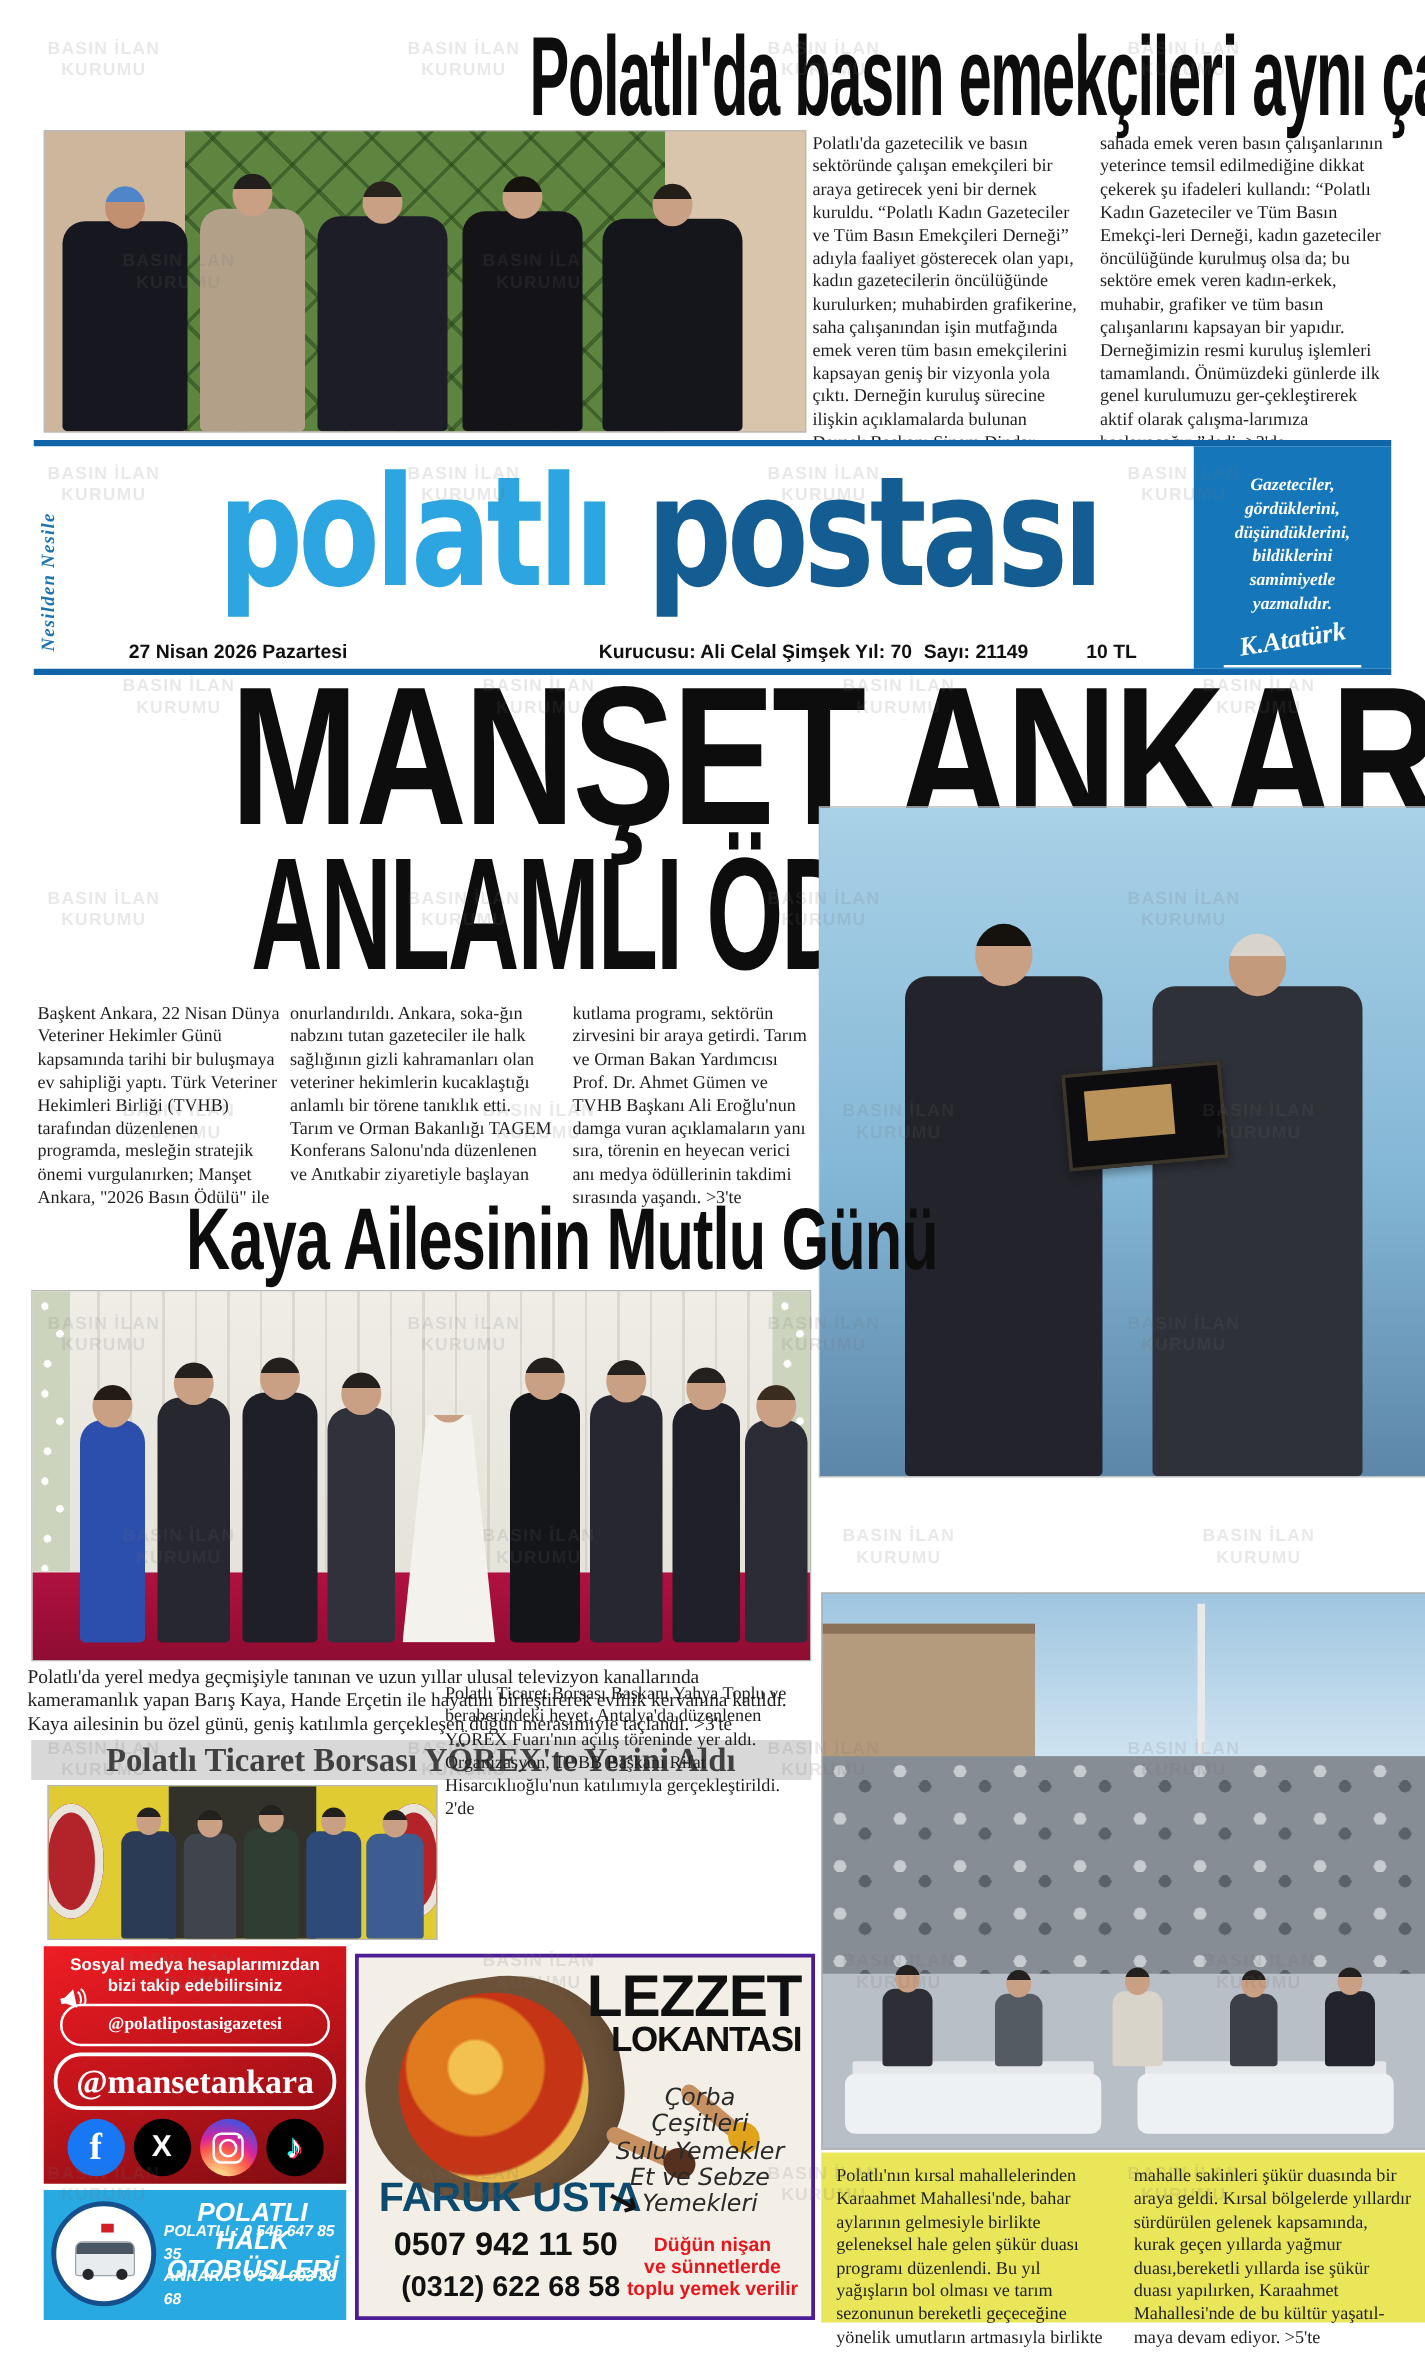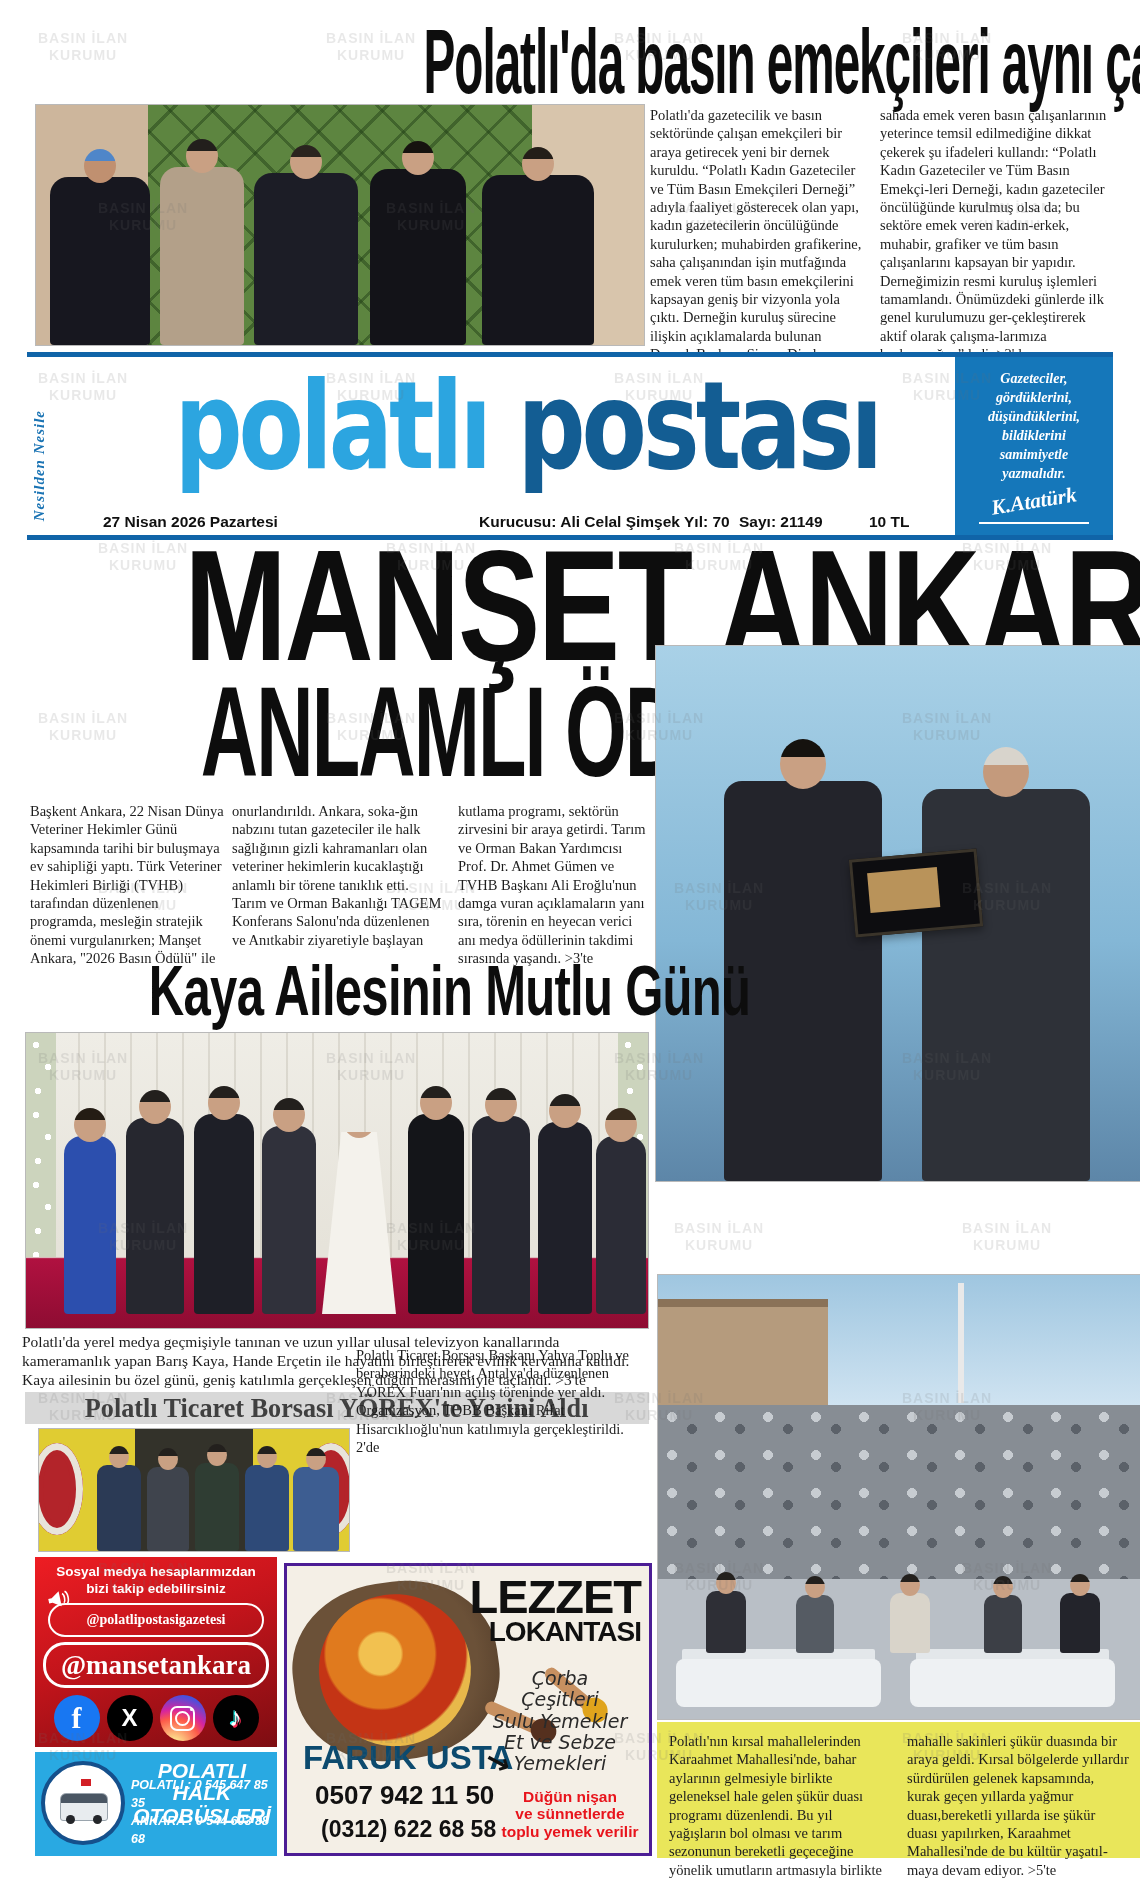--- a/index.html
+++ b/index.html
@@ -22,21 +22,21 @@
   .fig.sm{border-radius:10px 10px 3px 3px;}
   .fig.sm::before{width:20px;height:22px;top:-19px;}
   .bride{clip-path:polygon(26% 0,74% 0,100% 100%,0 100%);border-radius:0;}
   
   #masthead{left:27px;top:352px;width:1086px;height:178px;background:#fff;
             border-top:5px solid #1064a8;border-bottom:5px solid #1064a8;}
   .logo-line{position:absolute;left:48px;top:4px;width:876px;text-align:center;
              font-family:"DejaVu Sans",sans-serif;font-weight:bold;font-size:122px;line-height:1.08;letter-spacing:-5px;}
   .quote-panel{position:absolute;right:0;top:0;width:158px;height:100%;background:#1577ba;color:#fff;
                text-align:center;box-sizing:border-box;padding-top:12px;}
-  .quote-text{font-style:italic;font-weight:bold;font-size:14px;line-height:1.36;}
+  .quote-text{font-style:italic;font-weight:bold;font-size:14px;line-height:1.36;margin-top:10px;}
   .signature{display:inline-block;margin-top:6px;font-style:italic;font-weight:bold;font-size:21px;
              transform:rotate(-9deg);font-family:"Liberation Serif",serif;}
   .sig-line{width:70%;height:2px;background:#fff;margin:8px auto 0;}
   .edition-note{position:absolute;left:4px;bottom:14px;writing-mode:vertical-rl;transform:rotate(180deg);
                 color:#1b74b4;font-style:italic;font-weight:bold;font-size:15px;letter-spacing:1px;}
   .dateline{position:absolute;bottom:4px;left:0;width:100%;font-family:"Liberation Sans",sans-serif;
             font-weight:bold;font-size:15.5px;color:#101010;}
   .dateline span{position:absolute;bottom:0;white-space:nowrap;}
   
   #photo-women{left:35px;top:104px;width:608px;height:240px;background:#cdb69c;}

